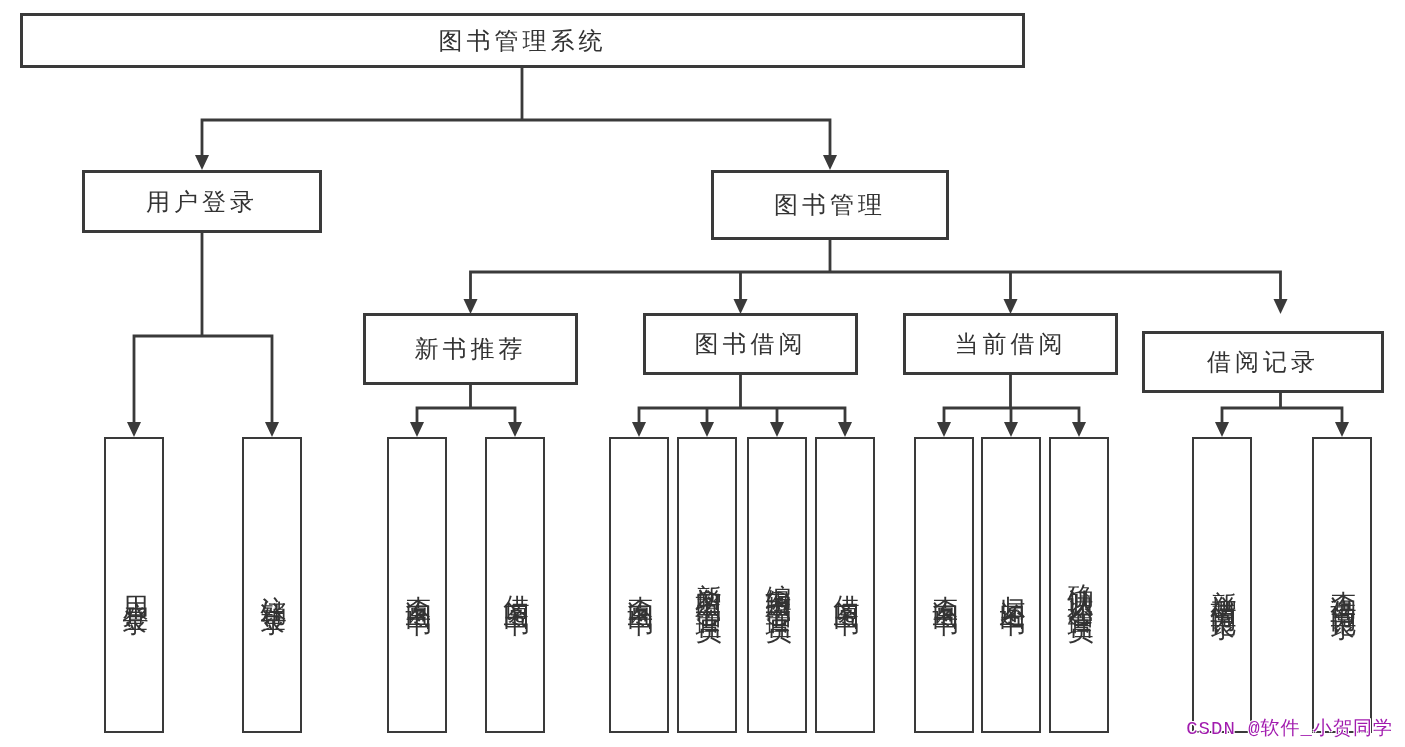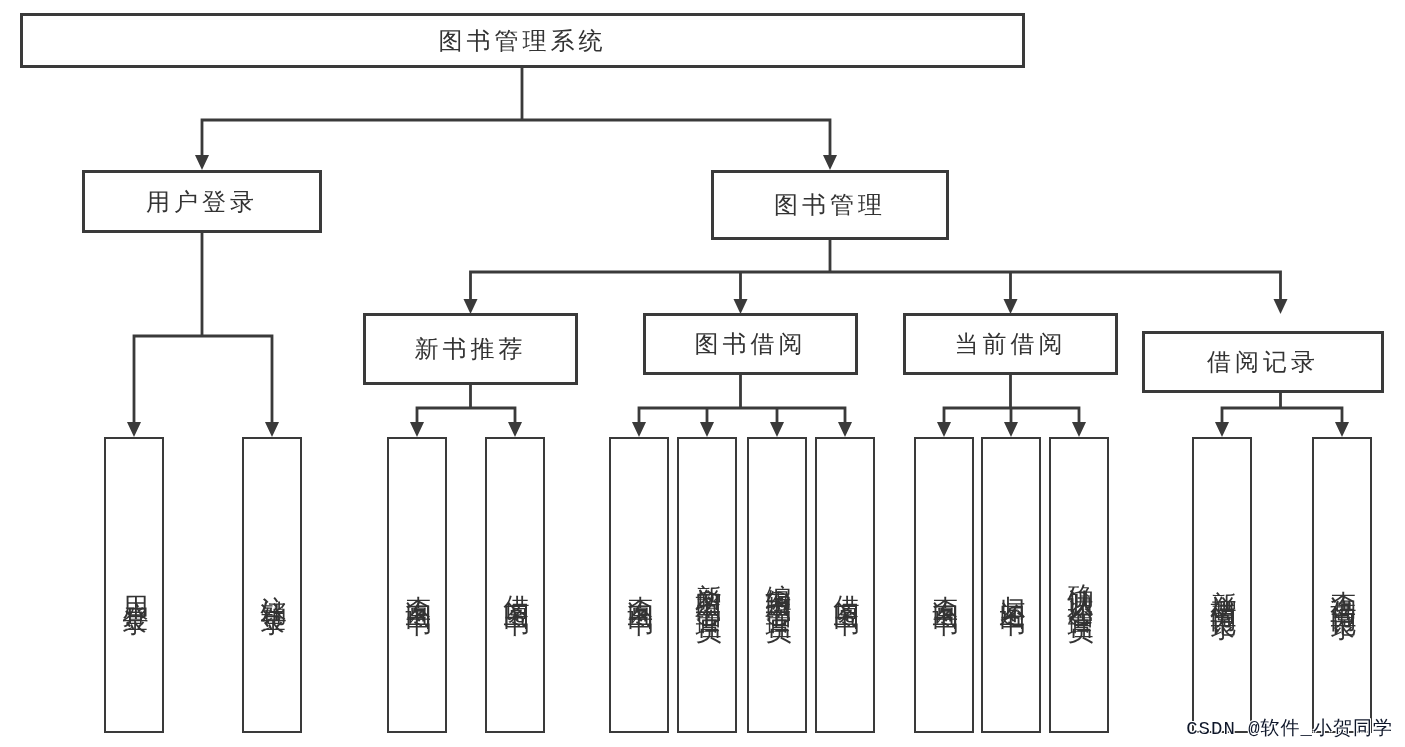--- a/index.html
+++ b/index.html
@@ -40,21 +40,21 @@
     letter-spacing: 5px;
     color: #333333;
     line-height: 1;
   }
   .watermark {
     position: absolute;
     right: 12px;
     bottom: 6px;
     font-size: 19px;
     letter-spacing: 1px;
-    color: #0f172a;
+    color: #a21caf;
     text-shadow: 1px 1px 0 #ffffff, -1px -1px 0 #ffffff, 1px -1px 0 #ffffff, -1px 1px 0 #ffffff;
     white-space: nowrap;
   }
 </style>
 </head>
 <body>
 
 <div class="canvas">
 
   <svg class="connectors" viewBox="0 0 1405 747" xmlns="http://www.w3.org/2000/svg">

